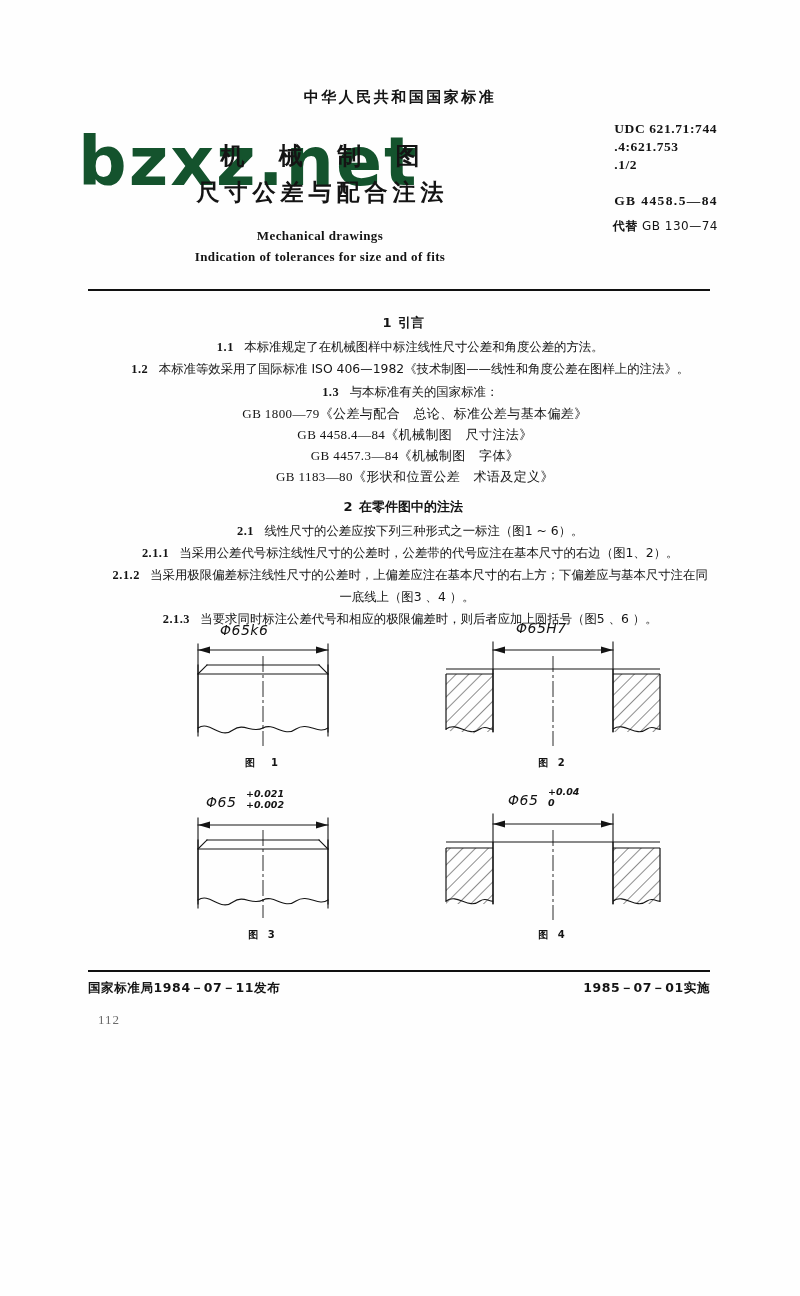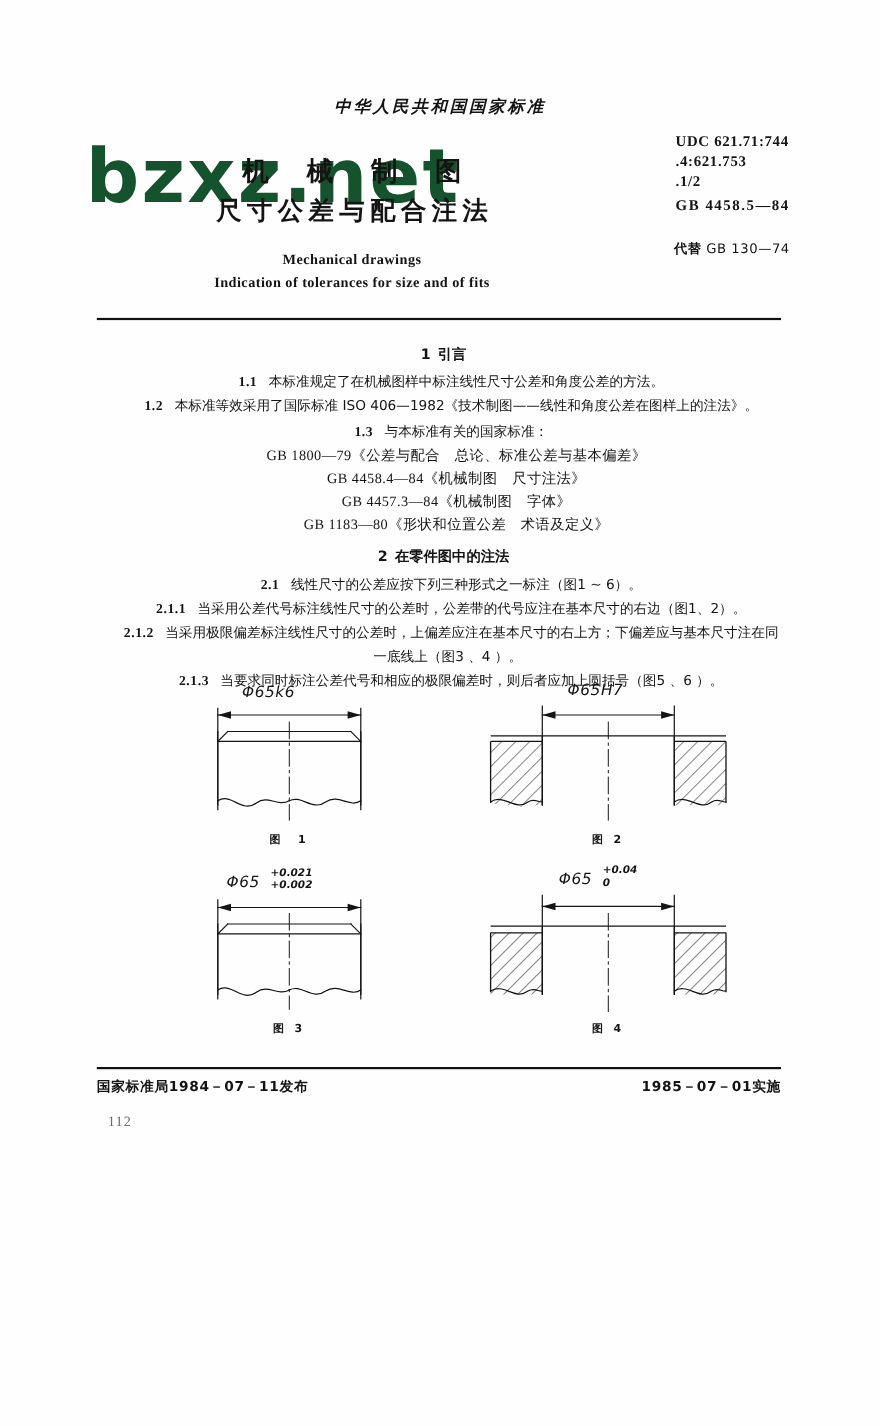--- a/index.html
+++ b/index.html
@@ -44,21 +44,20 @@
   .hdr-national {
     position: absolute;
     left: 0; right: 0;
     top: 88px;
     text-align: center;
     font-family: "DejaVu Sans", sans-serif;
     font-weight: bold;
     font-size: 15px;
     letter-spacing: 2.5px;
     z-index: 3;
-    font-style: italic;
   }
 
   .title-block {
     position: absolute;
     left: 0;
     top: 140px;
     width: 640px;
     text-align: center;
     z-index: 3;
   }
@@ -93,21 +92,21 @@
     right: 82px;
     top: 120px;
     font-family: "Liberation Serif", serif;
     font-weight: bold;
     font-size: 13.5px;
     line-height: 1.33;
     letter-spacing: 0.6px;
     z-index: 3;
   }
   .udc-gb {
-    margin-top: 4px;
+    margin-top: 18px;
     letter-spacing: 1.4px;
   }
   .replaces {
     position: absolute;
     right: 82px;
     top: 218px;
     font-size: 12px;
     font-family: "DejaVu Sans", sans-serif;
     letter-spacing: 0.5px;
     z-index: 3;

